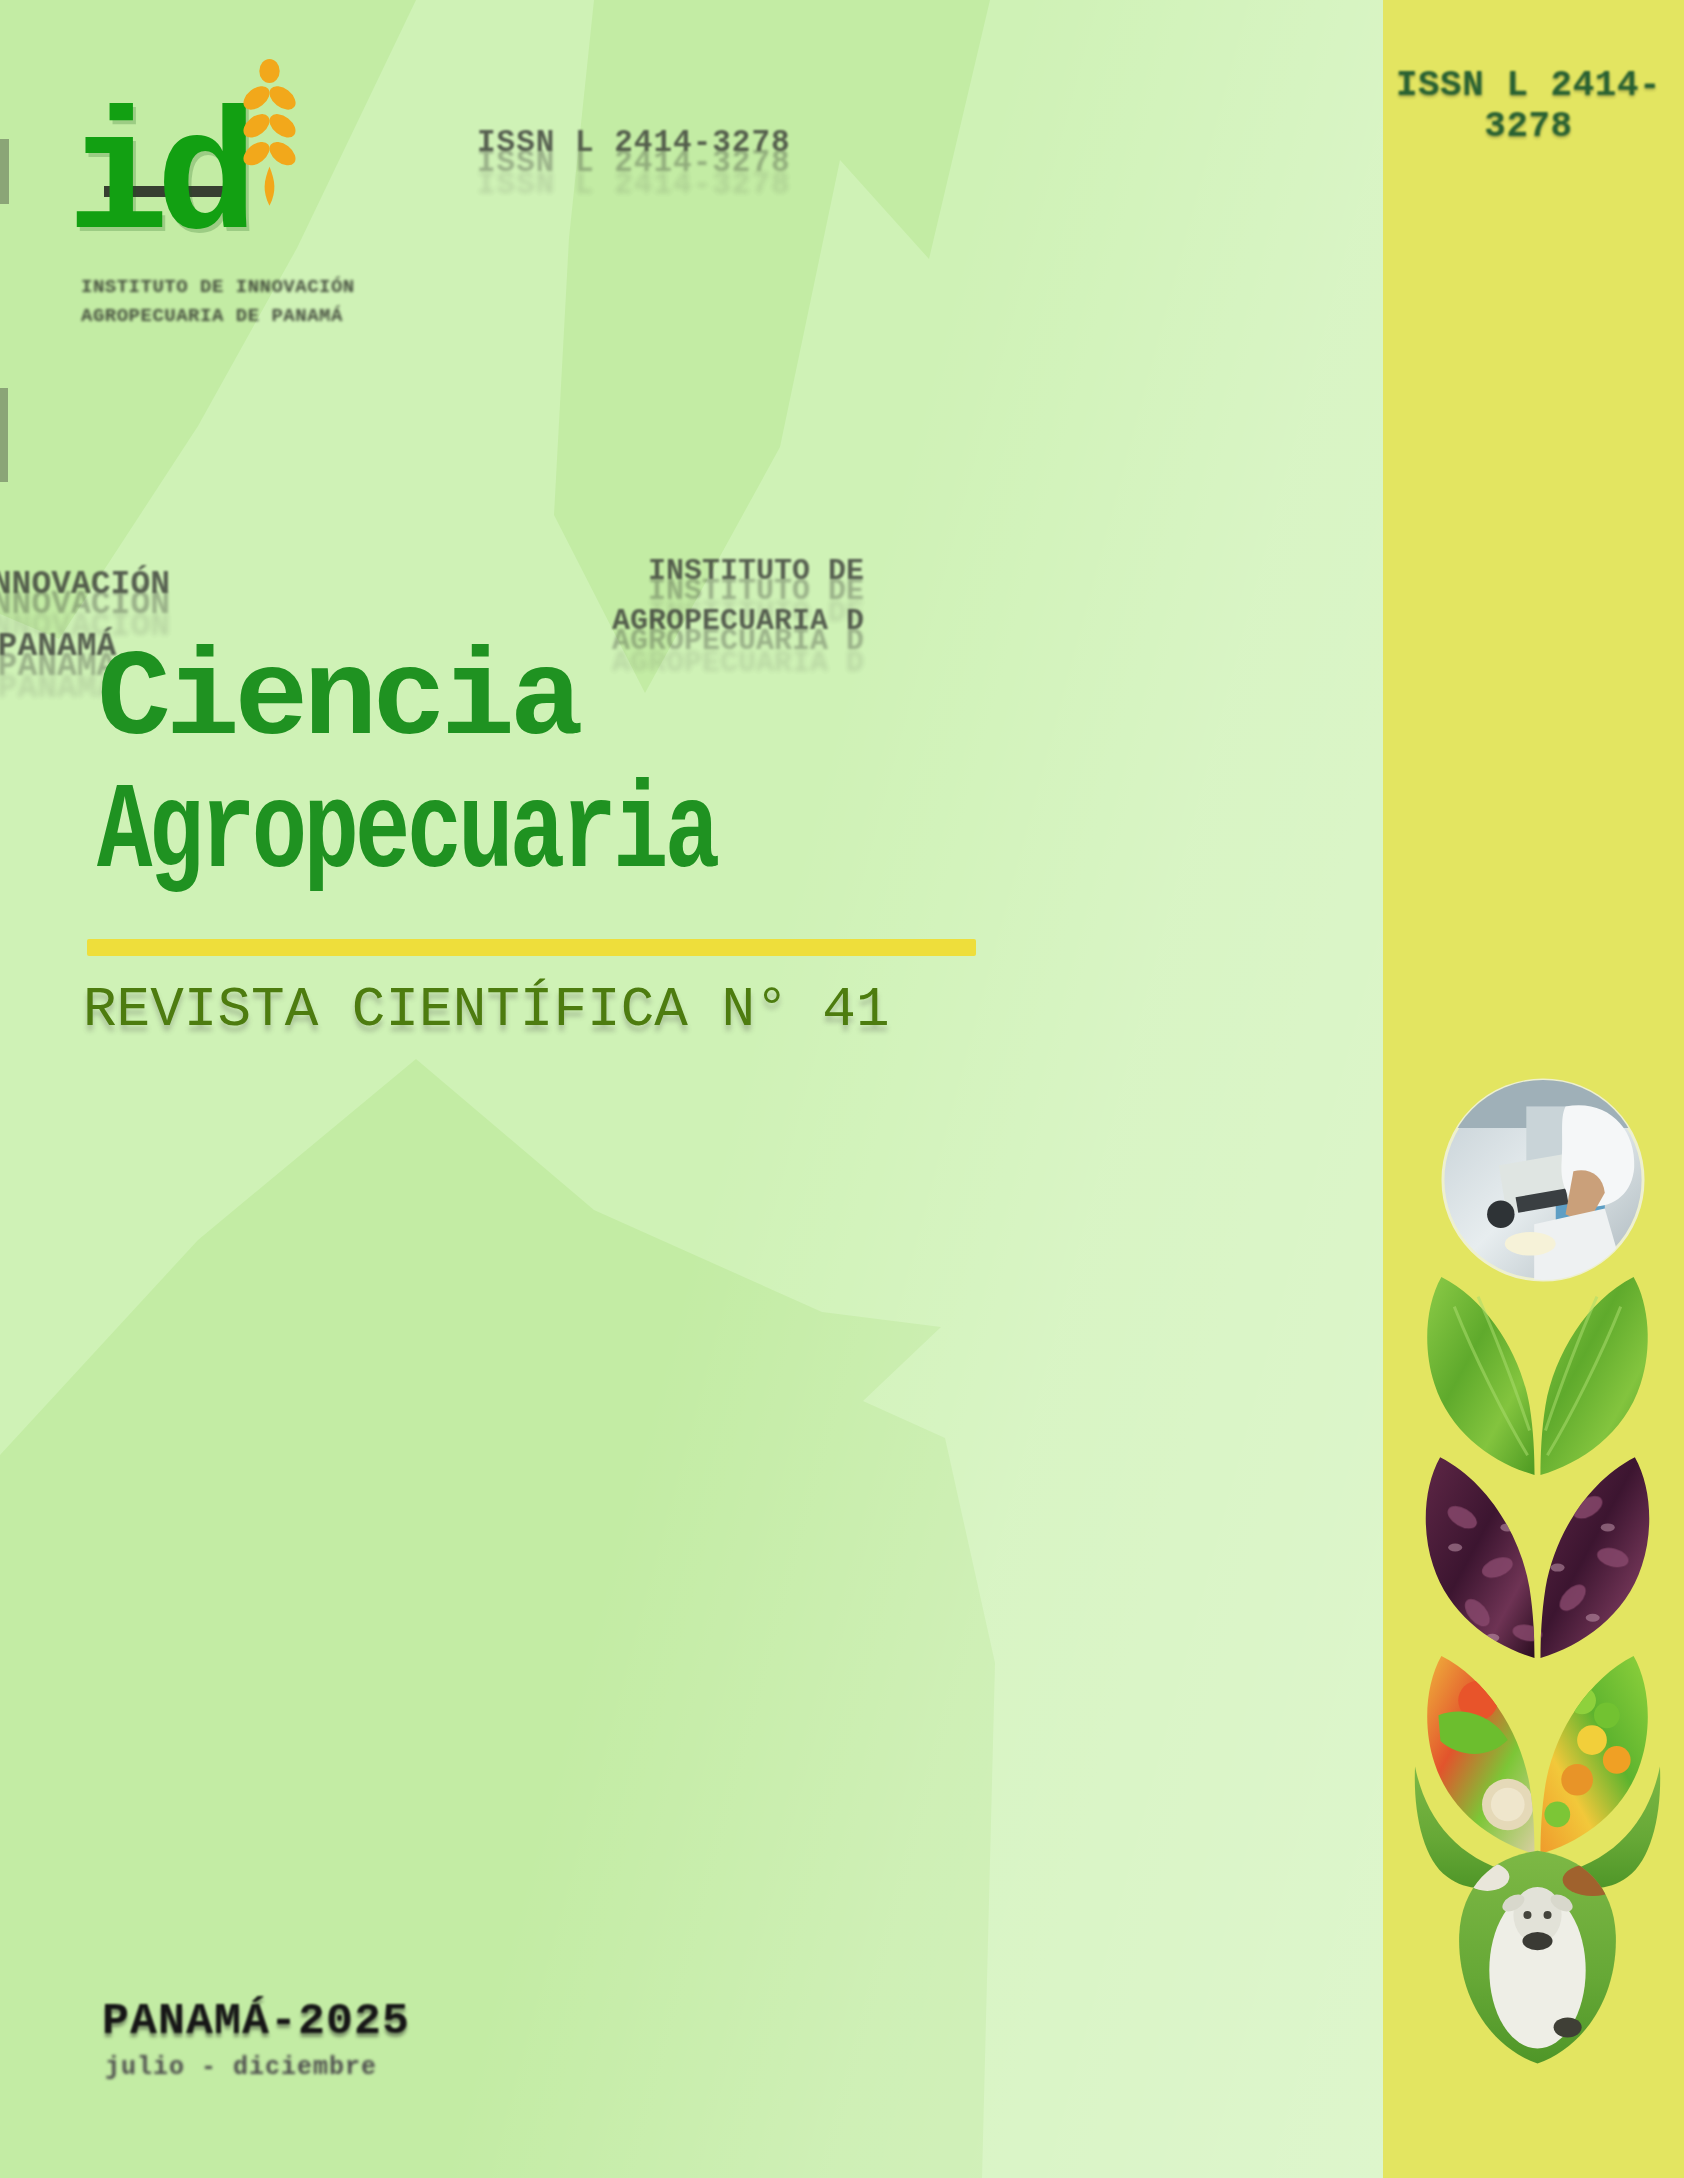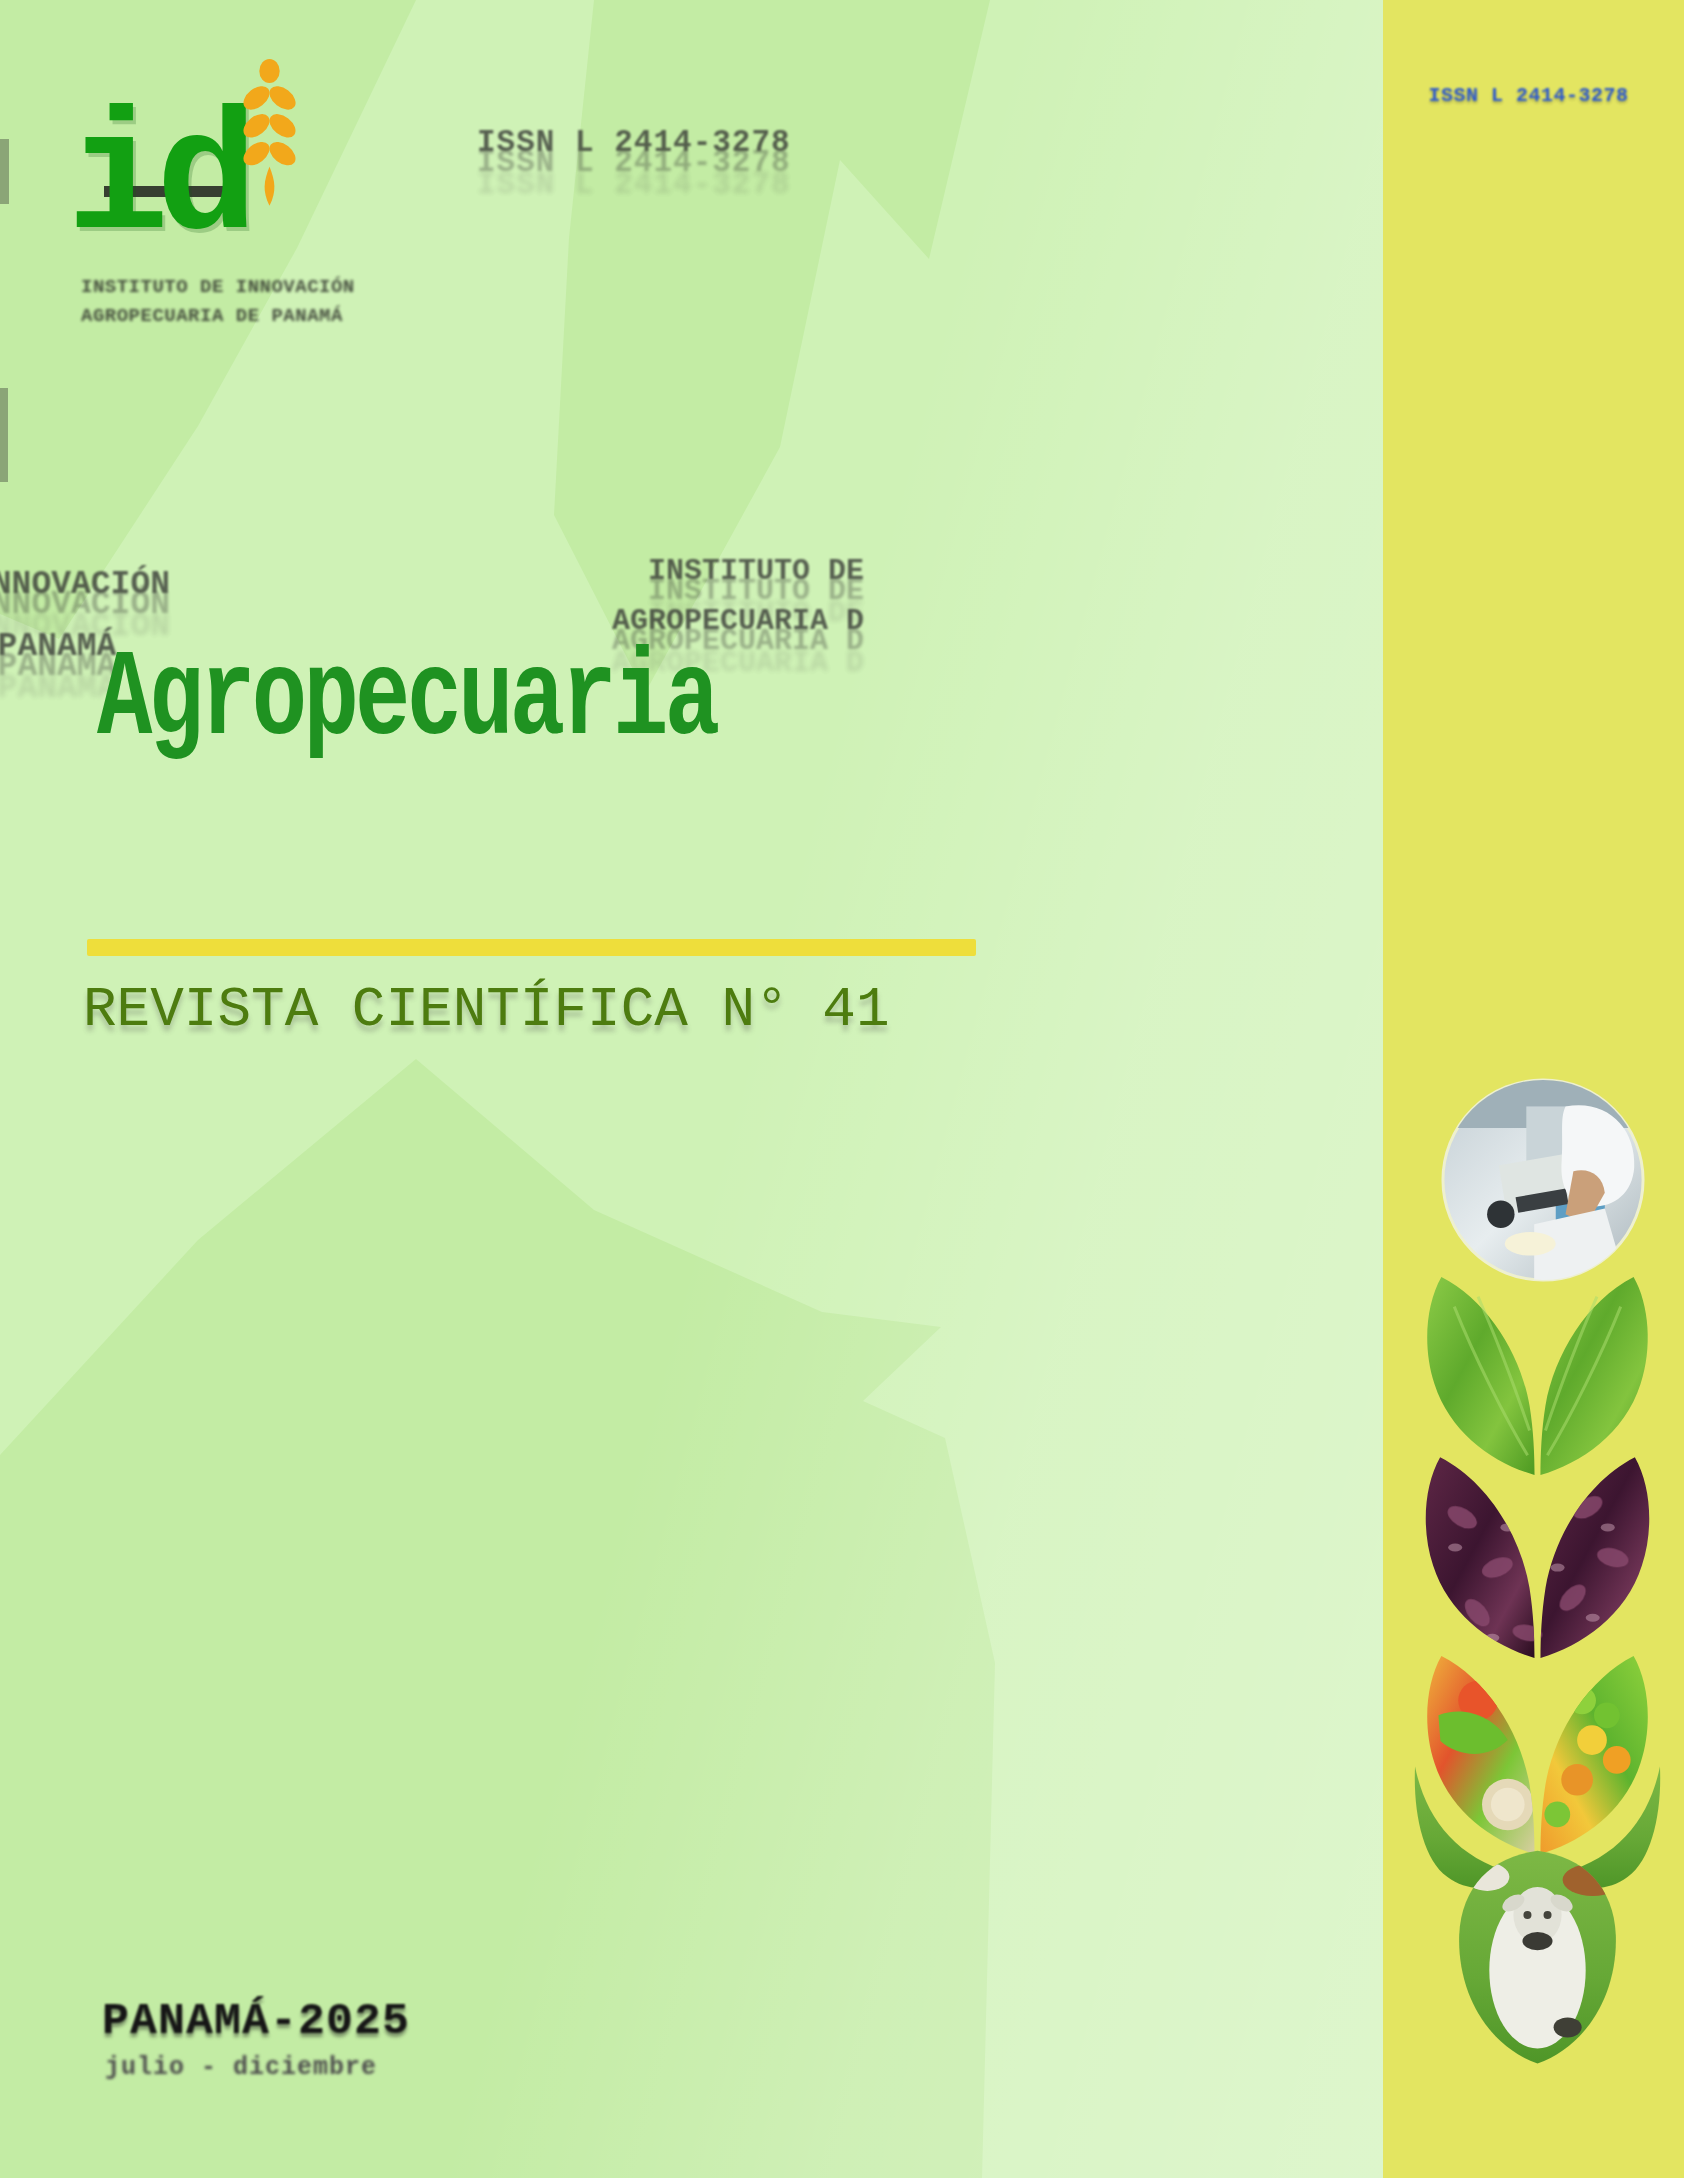--- a/index.html
+++ b/index.html
@@ -20,24 +20,23 @@
     position:absolute;top:0;bottom:0;left:0;right:301px;
     background:linear-gradient(105deg, rgba(255,255,255,0) 52%, rgba(255,255,255,0.20) 72%, rgba(255,255,255,0.30) 100%);
   }
   
   .stripe{
     position:absolute;top:0;right:0;width:301px;height:2178px;
     background:#e3e561;z-index:2;
   }
   .stripe-issn{
     position:absolute;left:0;right:10px;top:65px;text-align:center;
-    font-size:20px;font-weight:bold;color:#1d4ed8;opacity:.9;
+    font-size:36px;font-weight:bold;color:#14532d;opacity:.9;
     filter:blur(0.9px);letter-spacing:0.5px;
     text-shadow:0 2px 3px rgba(40,40,20,.35);
-    margin-top:19px;
   }
   
   .logo{
     position:absolute;left:67px;top:51px;display:flex;align-items:flex-end;z-index:3;
     color:#12a012;font-weight:bold;font-size:170px;letter-spacing:-13px;line-height:1;
     text-shadow:3px 4px 0 rgba(20,90,20,.22);
   }
   .logo .wheat{margin:0 -14px 6px -8px;}
   .logo-tagline{
     position:absolute;left:81px;top:273px;z-index:3;
@@ -119,20 +118,21 @@
   </div>
 
   <div class="abs ghost issn-main">ISSN L 2414-3278</div>
 
   <div class="abs ghost ghost-left-1">INNOVACIÓN</div>
   <div class="abs ghost ghost-left-2">E PANAMÁ</div>
   <div class="abs ghost ghost-center-1">INSTITUTO DE</div>
   <div class="abs ghost ghost-center-2">AGROPECUARIA D</div>
 
   <div class="title">
+    <span class="tl tl1">Ciencia</span>
     <span class="tl tl2">Agropecuaria</span>
   </div>
 
   <div class="divider"></div>
 
   <div class="subtitle">REVISTA CIENTÍFICA N° 41</div>
 
   <div class="footer-year">PANAMÁ-2025</div>
   <div class="footer-period">julio - diciembre</div>
 

